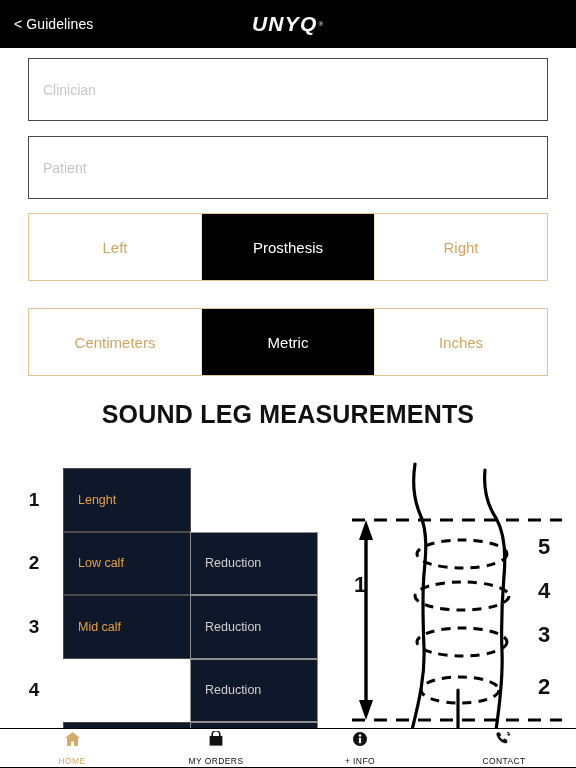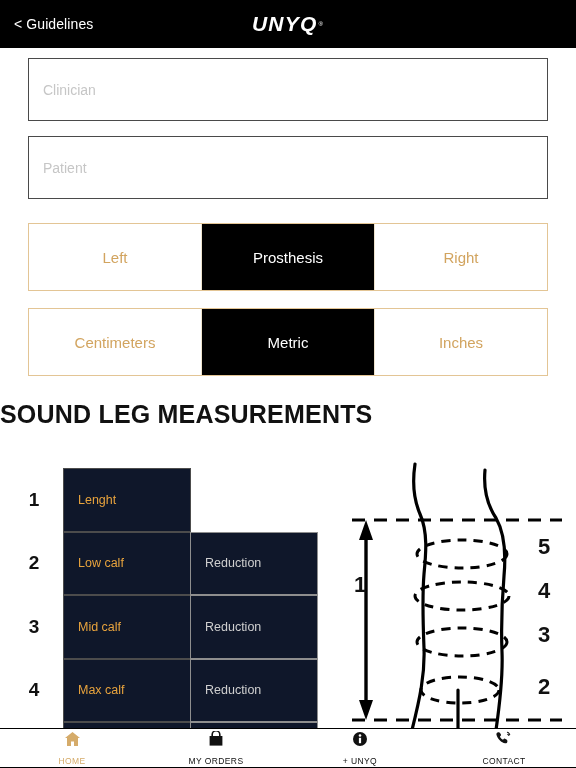--- a/index.html
+++ b/index.html
@@ -39,34 +39,34 @@
     padding-left:14px; font-size:14px; color:#c6c6c6;
   }
   #field-clinician { top:58px; }
   #field-patient   { top:136px; }
 
   
   .segmented {
     position:absolute; left:28px; width:520px; height:68px;
     border:1px solid #e3c595; display:flex; background:#fff;
   }
-  #seg-side { top:223px; }
+  #seg-side { top:213px; }
   #seg-unit { top:308px; }
   .seg {
     flex:1 1 0; display:flex; align-items:center; justify-content:center;
     font-size:15px; color:#d2a45f; background:#fff; cursor:pointer;
     border-right:1px solid #eee3cd;
   }
   .seg:last-child { border-right:none; }
   .seg.active { background:#000000; color:#ffffff; }
 
   
   .section-title {
     position:absolute; left:0; top:400px; width:576px;
-    text-align:left; font-size:25px; font-weight:bold;
+    text-align:center; font-size:25px; font-weight:bold;
     color:#111; letter-spacing:.2px;
   }
 
   
   .table { position:absolute; left:0px; top:468px; width:330px; }
   .trow { position:relative; height:63.5px; }
   .rownum {
     position:absolute; left:20px; top:0; height:63.5px; width:28px;
     display:flex; align-items:center; justify-content:center;
     font-size:19px; font-weight:bold; color:#111;
@@ -160,23 +160,20 @@
       <div class="cell c1">
         <span class="lbl">Mid calf</span>
       </div>
       <div class="cell c2">
         <span class="ph">Reduction</span>
       </div>
     </div>
 
     <div class="trow">
       <div class="rownum">4</div>
-      <div class="cell c1">
-        <span class="lbl">Max calf</span>
-      </div>
       <div class="cell c2">
         <span class="ph">Reduction</span>
       </div>
     </div>
 
     <div class="trow">
       <div class="cell c1"></div>
       <div class="cell c2"></div>
     </div>
 
@@ -242,21 +239,21 @@
     </div>
 
     <div class="tab">
       <span class="ico">
         <svg width="14" height="14" viewBox="0 0 14 14">
           <circle cx="7" cy="7" r="7" fill="#111"></circle>
           <circle cx="7" cy="3.5" r="1.3" fill="#fff"></circle>
           <rect x="5.9" y="5.8" width="2.2" height="5.4" fill="#fff"></rect>
         </svg>
       </span>
-      <span class="cap">+ UNYQ</span>
+      <span class="cap">+ INFO</span>
     </div>
 
     <div class="tab">
       <span class="ico">
         <svg width="16" height="15" viewBox="0 0 16 15">
           <path d="M2.2 1.2c1 0 1.6.2 2 1l.7 1.4c.3.6.1 1-.4 1.4l-.6.5c.4 1.3 1.9 2.8 3.2 3.2l.5-.6c.4-.5.8-.7 1.4-.4l1.4.7c.8.4 1 1 1 2 0 1.3-1.1 2-2.3 1.9C5.6 12 1.2 7.6.4 3.5.3 2.3 1 1.2 2.2 1.2z" fill="#111"></path>
           <path d="M11.4 1.3c1.1.3 2 1.2 2.3 2.3M11.8 3.4c.5.2.9.6 1 1.1" fill="none" stroke="#111" stroke-width="1.1" stroke-linecap="round"></path>
         </svg>
       </span>
       <span class="cap">CONTACT</span>

